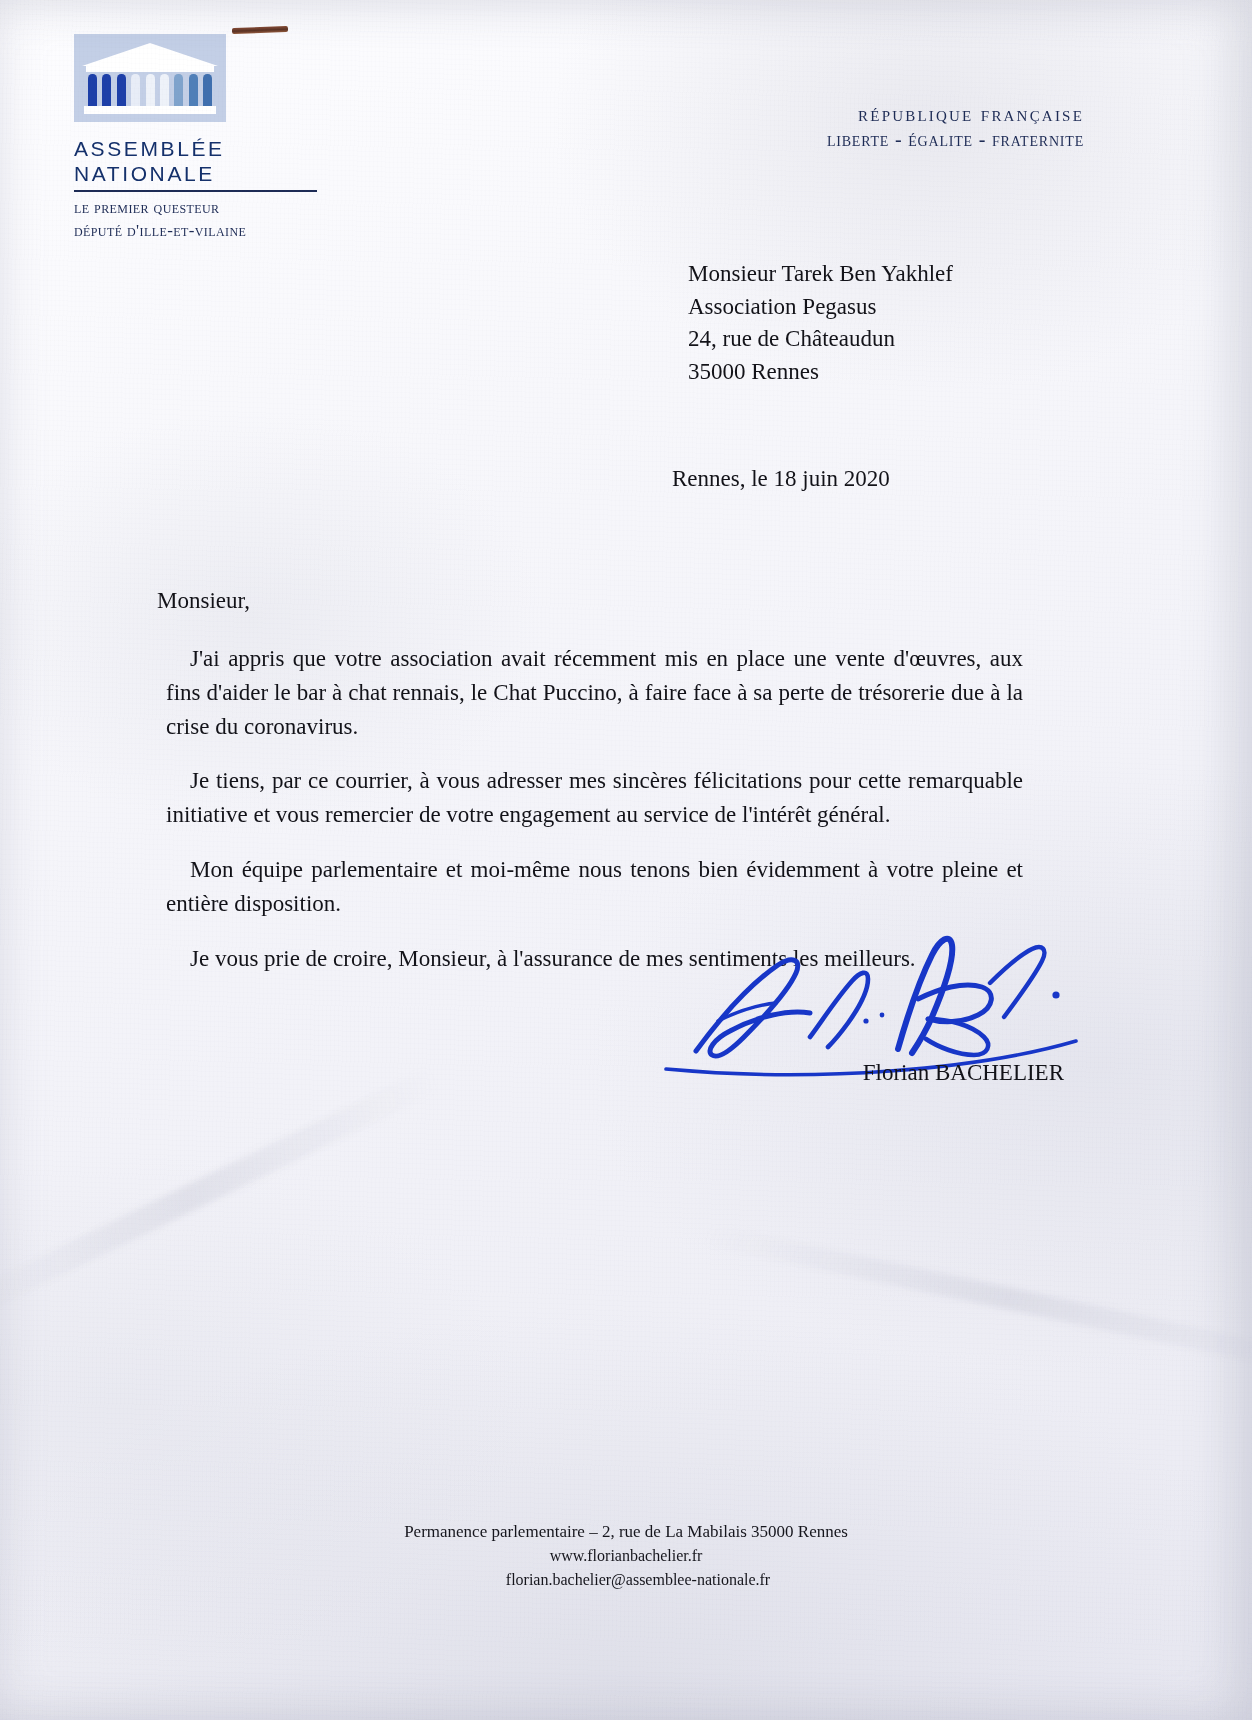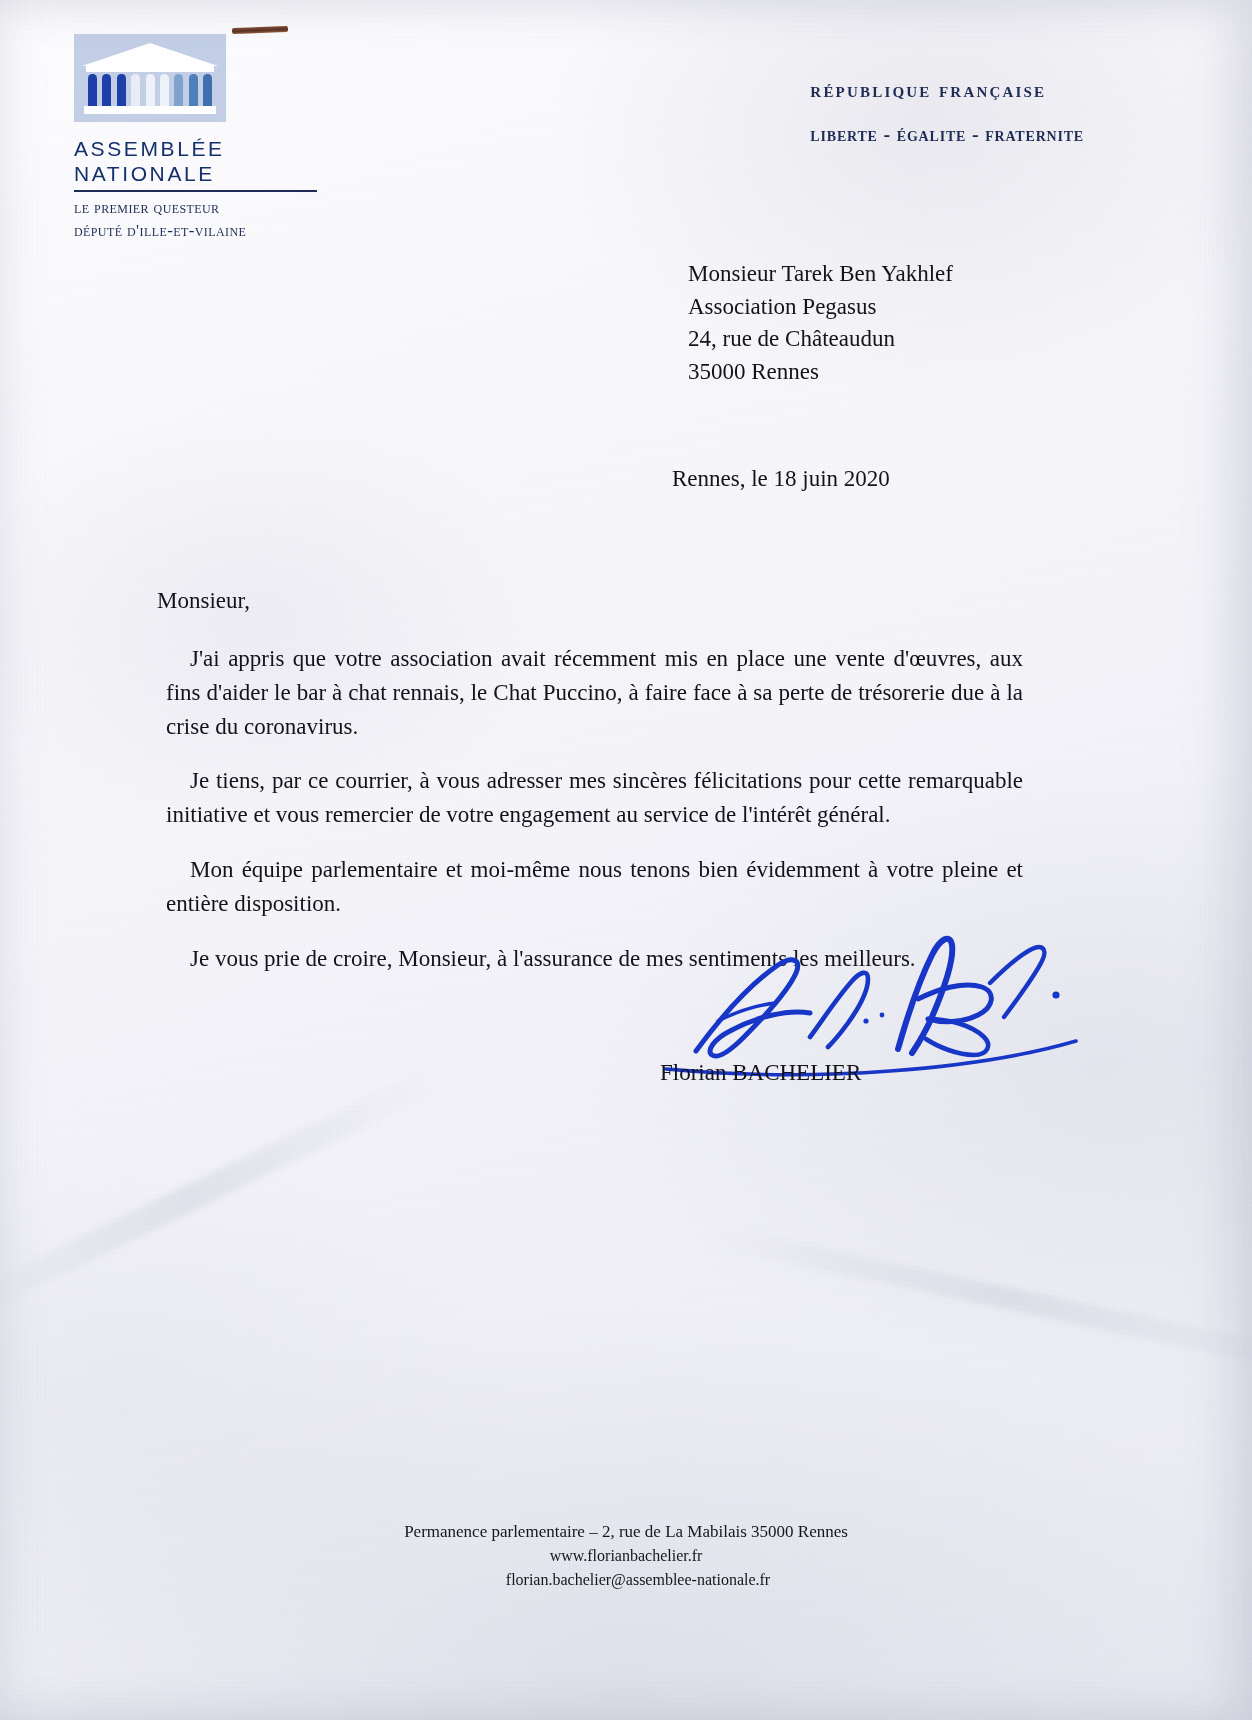--- a/index.html
+++ b/index.html
@@ -127,34 +127,33 @@
     letter-spacing: 0.4px;
     line-height: 1.33;
     font-variant: small-caps;
     text-transform: lowercase;
   }
   .subtitle span { display: block; }
 
   .republic {
     position: absolute;
     right: 168px;
-    top: 78px;
-    text-align: left;
+    top: 102px;
+    text-align: right;
     color: #1d2b55;
-    font-weight: bold;
   }
   .republic .line1 {
     font-size: 21px;
     letter-spacing: 2.2px;
     font-variant: small-caps;
     text-transform: lowercase;
     white-space: nowrap;
   }
   .republic .line2 {
-    margin-top: 20px;
+    margin-top: 1px;
     font-size: 20px;
     letter-spacing: 0.8px;
     font-variant: small-caps;
     text-transform: lowercase;
     white-space: nowrap;
   }
 
   .staple {
     position: absolute;
     left: 232px;
@@ -212,24 +211,24 @@
   .signature-area {
     position: absolute;
     left: 660px;
     top: 925px;
     width: 420px;
     height: 160px;
   }
   .signature-area svg { display: block; }
   .signature-name {
     position: absolute;
-    left: 660px;
+    left: 644px;
     top: 1060px;
     width: 420px;
-    text-align: left;
+    text-align: right;
     font-size: 23px;
   }
 
   
   .footer {
     position: absolute;
     left: 0;
     right: 0;
     bottom: 128px;
     text-align: center;

